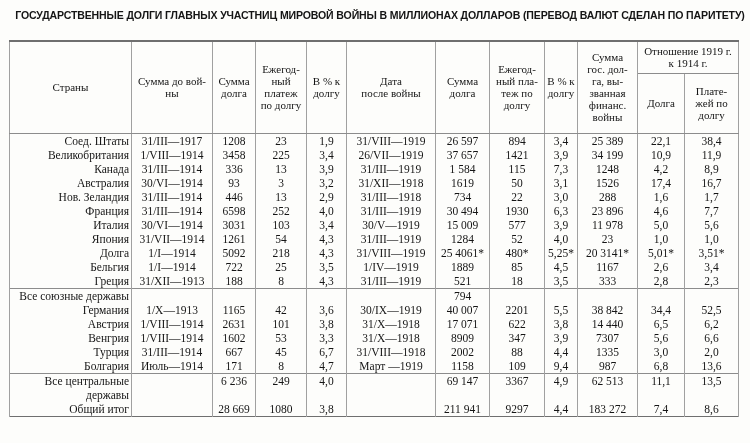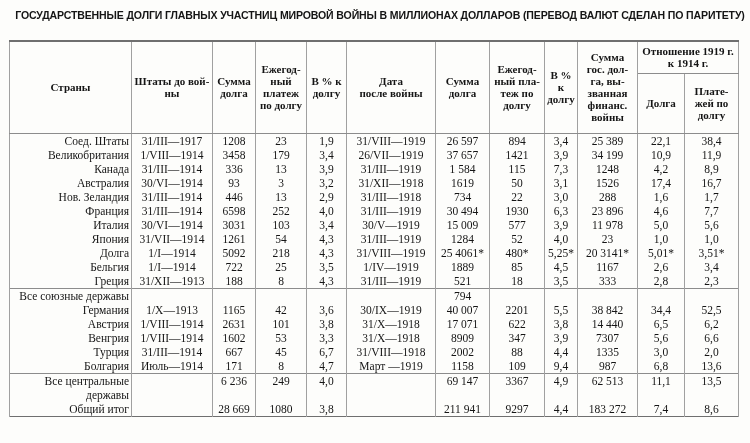--- a/index.html
+++ b/index.html
@@ -42,21 +42,21 @@
     border-top-width: 2px;
   }
   .debt th, .debt td {
     border-left: 1px solid #a0a0a0;
     border-right: 1px solid #a0a0a0;
     padding: 0 2px;
     text-align: center;
     overflow: hidden;
   }
   .debt thead th {
-    font-weight: bold;
+    font-weight: normal;
     font-size: 11px;
     line-height: 12px;
     vertical-align: middle;
     white-space: pre-line;
     border-bottom: 1px solid #8c8c8c;
     margin-top: 32px;
   }
   .debt thead tr.h-top th { height: 32px; }
   .debt thead tr.h-sub th { height: 60px; }
   .debt thead th.group { border-bottom: 1px solid #8c8c8c; }
@@ -101,21 +101,21 @@
       <col style="width:54px">
         <col style="width:55px">
         <col style="width:33px">
       <col style="width:60px">
         <col style="width:47px">
         <col style="width:54px">
     </colgroup>
     <thead>
       <tr class="h-top">
         <th rowspan="2">Страны</th>
-        <th rowspan="2">Штаты до вой-
+        <th rowspan="2">Сумма до вой-
 ны</th>
         <th rowspan="2">Сумма
 долга</th>
         <th rowspan="2">Ежегод-
 ный
 платеж
 по долгу</th>
         <th rowspan="2">В % к
 долгу</th>
         <th rowspan="2">Дата
@@ -156,21 +156,21 @@
       <td>894</td>
       <td>3,4</td>
       <td>25 389</td>
       <td>22,1</td>
       <td>38,4</td>
     </tr>
         <tr>
       <td class="c-left">Великобритания</td>
       <td>1/VIII—1914</td>
       <td>3458</td>
-      <td>179</td>
+      <td>225</td>
       <td>3,4</td>
       <td>26/VII—1919</td>
       <td>37 657</td>
       <td>1421</td>
       <td>3,9</td>
       <td>34 199</td>
       <td>10,9</td>
       <td>11,9</td>
     </tr>
         <tr>

